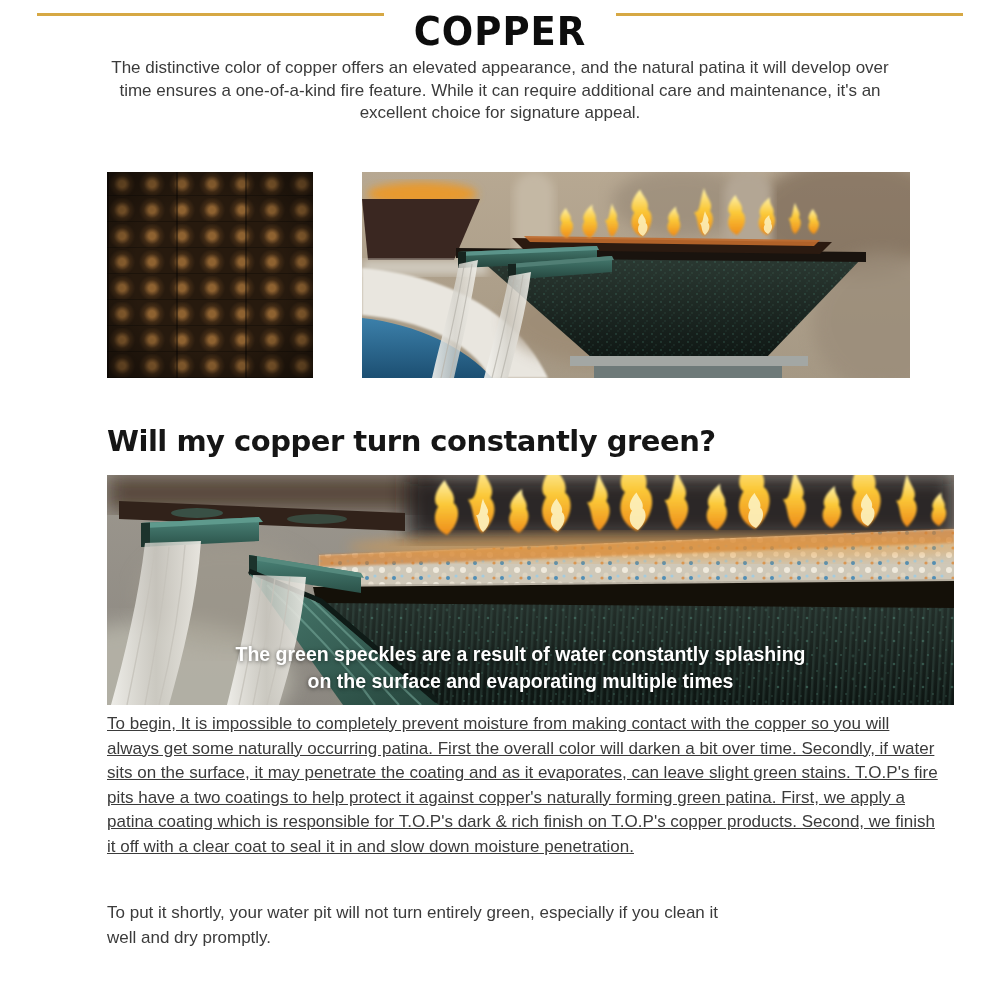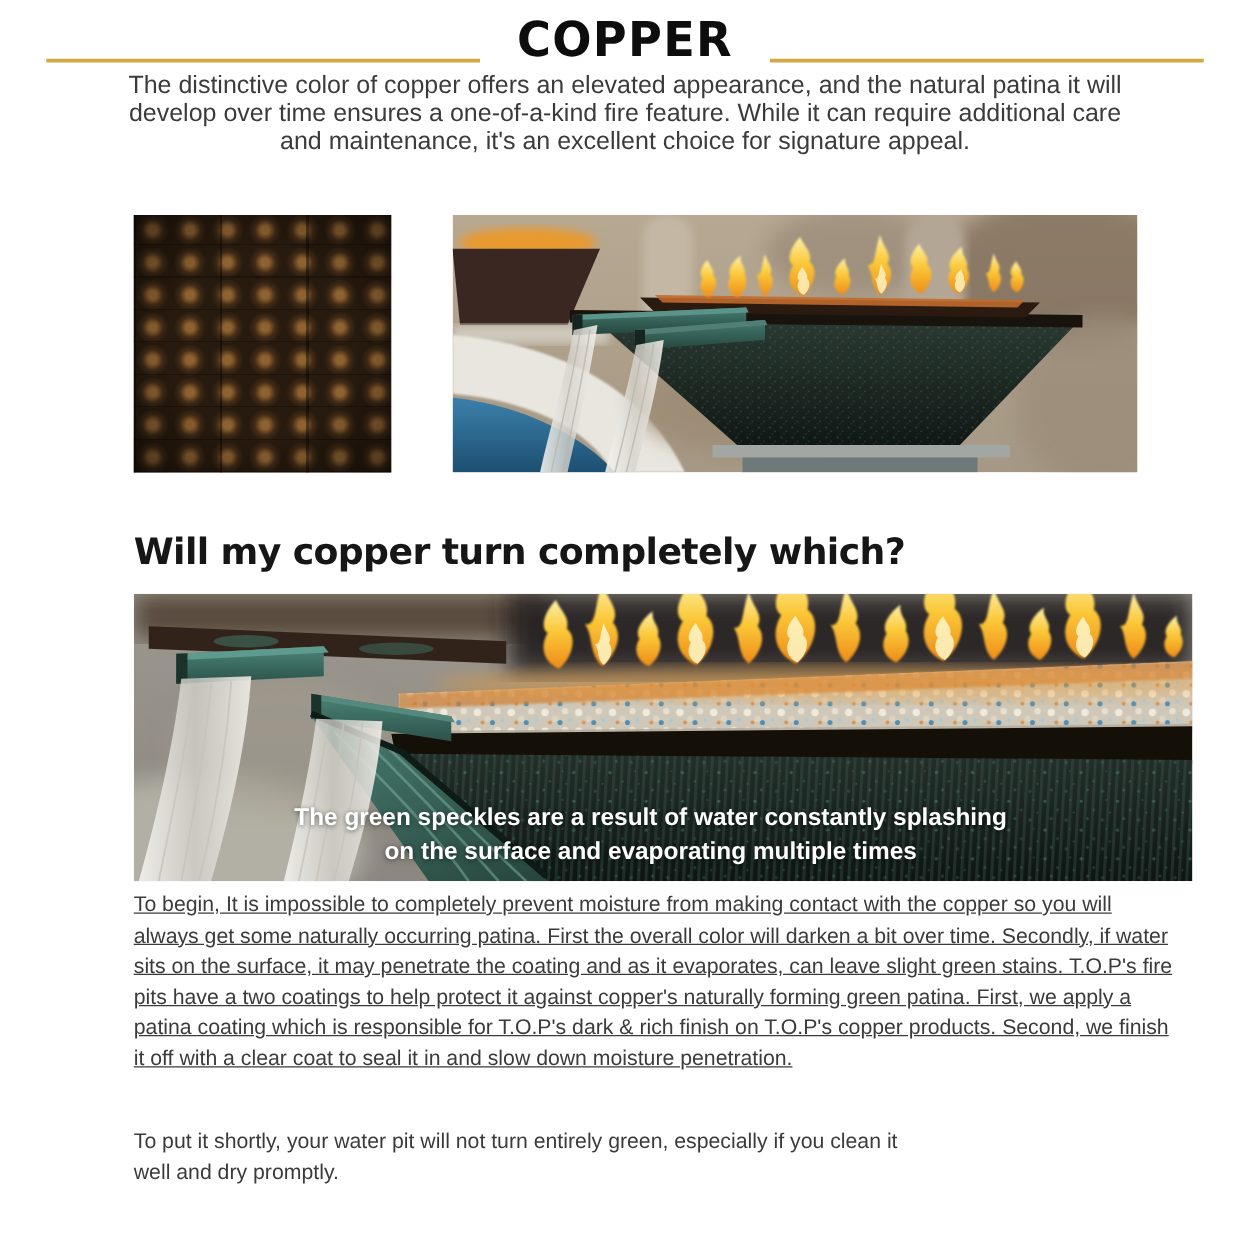--- a/index.html
+++ b/index.html
@@ -3,31 +3,31 @@
 <meta charset="utf-8">
 <style>
   html,body{margin:0;padding:0;background:#ffffff;}
   .page{
     position:relative;width:1000px;height:1000px;background:#ffffff;
     font-family:"Liberation Sans",sans-serif;color:#3e3e3e;overflow:hidden;
   }
   
   .title-row{
     position:absolute;top:13px;left:0;right:0;
-    display:flex;align-items:flex-end;justify-content:center;gap:30px;
+    display:flex;align-items:flex-start;justify-content:center;gap:30px;
   }
   .gold-line{width:347px;height:3px;background:#d6a844;flex:0 0 auto;}
   .page-title{
     font-family:"DejaVu Sans","Liberation Sans",sans-serif;
     font-size:37px;font-weight:bold;color:#0d0d0d;letter-spacing:1px;line-height:1;
     margin:0;transform:scaleY(1.04);
   }
   .intro{
     position:absolute;top:57px;left:100px;width:800px;margin:0;
-    text-align:center;font-size:20px;line-height:22.5px;color:#3b3b3b;
+    text-align:center;font-size:17px;line-height:22.5px;color:#3b3b3b;
   }
   
   .gallery{position:absolute;top:172px;left:107px;display:flex;gap:49px;}
   .fig{position:relative;overflow:hidden;}
   .fig svg{display:block;}
   .texture{
     width:206px;height:206px;
     background-color:#271a0e;
     background-image:
       radial-gradient(circle at 50% 50%, rgba(0,0,0,0) 52%, rgba(0,0,0,0.5) 100%),
@@ -182,21 +182,21 @@
           <path d="M152,106 C146,142 137,178 130,206"></path>
           <path d="M161,103 C155,142 146,178 139,206"></path>
         </g>
 
         <path d="M208,184 L446,184 L446,194 L208,194 Z" fill="#a3a7a4"></path>
         <path d="M232,194 L420,194 L420,206 L232,206 Z" fill="#6e7a79"></path>
       </svg>
     </div>
   </div>
 
-  <h2 class="section-heading">Will my copper turn completely which?</h2>
+  <h2 class="section-heading">Will my copper turn constantly green?</h2>
 
   <div class="bigfig">
     <svg viewBox="0 0 847 230" width="847" height="230" preserveAspectRatio="none">
       <defs>
         <linearGradient id="bg-bg" x1="0" y1="0" x2="0" y2="1">
           <stop offset="0" stop-color="#9c978e"></stop>
             <stop offset="1" stop-color="#8b8780"></stop>
         </linearGradient>
         <linearGradient id="bg-body" x1="0" y1="0" x2="0" y2="1">
           <stop offset="0" stop-color="#242f2a"></stop>

